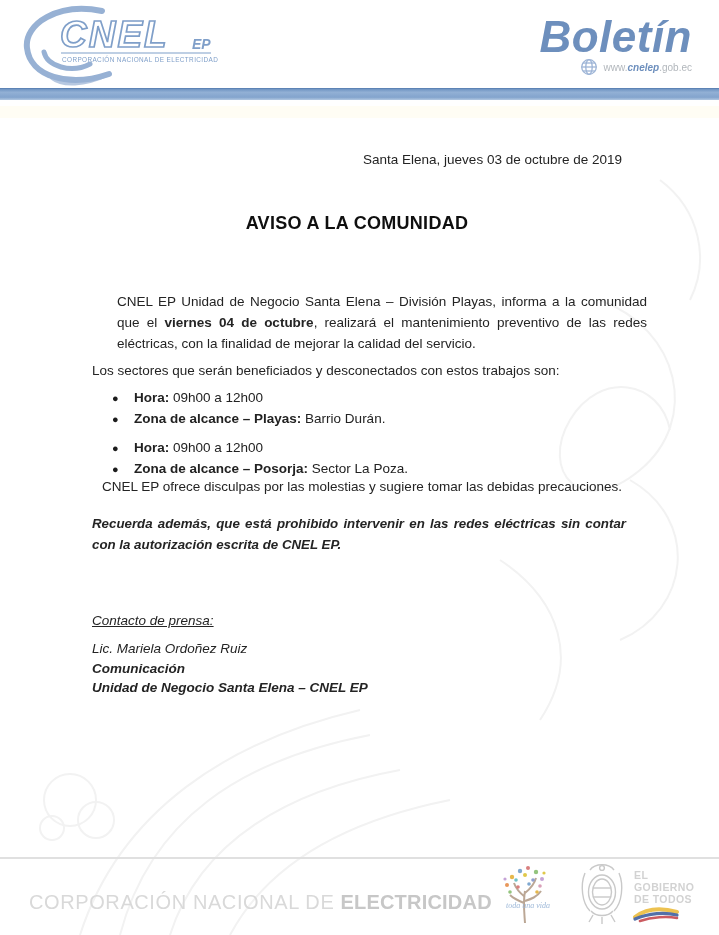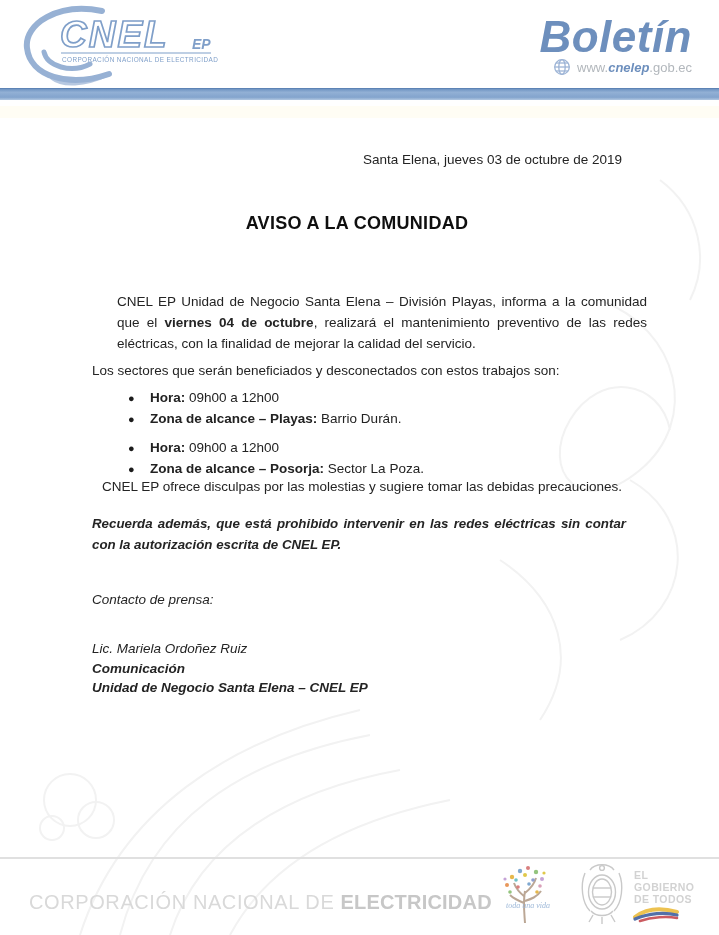--- a/index.html
+++ b/index.html
@@ -10,45 +10,45 @@
   
   .watermark { position:absolute; left:0; top:0; z-index:0; }
   
   .logo-svg { position:absolute; left:14px; top:2px; z-index:2; }
   .boletin {
     position:absolute; top:12px; right:27px; z-index:2;
     font-size:44px; font-weight:bold; font-style:italic; color:#6d8fbd; letter-spacing:0.5px;
   }
   .weburl {
     position:absolute; top:58px; right:27px; z-index:2;
-    display:flex; align-items:center; gap:6px; font-size:13px; color:#b2b7bc;
+    display:flex; align-items:center; gap:6px; font-size:10px; color:#b2b7bc;
   }
   .weburl .hl { font-weight:bold; font-style:italic; color:#6d8fbd; }
   .header-bar {
     position:absolute; top:88px; left:0; width:719px; height:11px; z-index:2;
     background:linear-gradient(#6f94c2 0%, #92b0d5 30%, #83a4cd 75%, #b3c8e2 100%);
     border-top:1px solid #5d83b5;
   }
   .cream-strip { position:absolute; top:106px; left:0; width:719px; height:12px; background:#fffdf4; z-index:1; }
   
   .doc { position:absolute; left:92px; width:530px; z-index:2; font-size:13.5px; line-height:21px; color:#242424; }
   .dateline { top:149px; text-align:right; }
   .title { top:213px; text-align:center; font-size:18px; font-weight:bold; color:#0f0f0f; letter-spacing:0.3px; }
   .para1 { top:291px; text-align:justify;margin-left:25px; }
   .para2 { top:360px; }
-  .bullet-list { position:absolute; left:128px; top:388px; width:510px; z-index:2; font-size:13.5px;text-align:center; }
+  .bullet-list { position:absolute; left:112px; top:388px; width:510px; z-index:2; font-size:13.5px;text-align:center; }
   .bullet-row { display:flex; align-items:baseline; line-height:19.5px; }
   .bullet-row .marker { width:22px; text-align:left; font-size:11px; color:#1c1c1c; }
   .bullet-row .marker::before { content:"●"; }
   .bullet-gap { height:9px; }
   .blabel { font-weight:bold; }
   .para3 { top:476px;text-align:right; }
   .warning { top:513px; width:534px; font-weight:bold; font-style:italic; text-align:justify; font-size:13.3px; }
   .slogan { top:558px; font-weight:bold; color:#111; }
-  .contact { top:589px; font-style:italic; }
+  .contact { top:610px; font-style:italic;text-decoration:underline; }
   .signature { top:639px; line-height:19.5px; font-style:italic; }
   .signature .sig-bold { font-weight:bold; }
   
   .footer-line { position:absolute; top:857px; left:0; width:719px; height:2px; background:#e0e0e0; z-index:2; }
   .footer-org {
     position:absolute; left:29px; top:891px; z-index:2;
     font-size:20px; letter-spacing:0.6px; color:#d9d9d9; font-weight:normal;
   }
   .footer-org .org-bold { font-weight:bold; color:#c7c7c7; letter-spacing:0.2px; }
   .tree-logo { position:absolute; left:498px; top:863px; z-index:2; }

